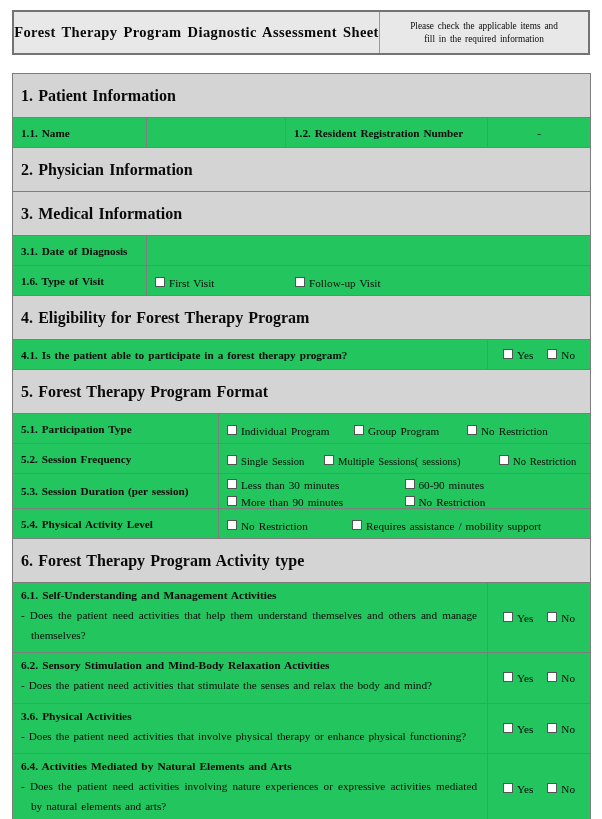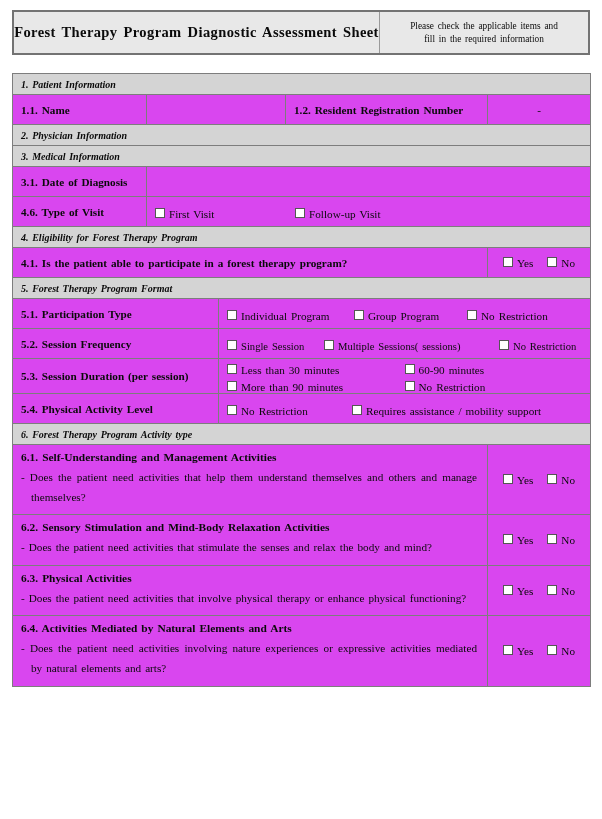--- a/index.html
+++ b/index.html
@@ -68,30 +68,29 @@
     border-collapse: collapse;
     table-layout: fixed;
     border: 1.6px solid #3a3a3a;
   }
   .form-table td {
     border: 1px solid #7d7d7d;
     padding: 0 8px;
     font-size: 11.2px;
     vertical-align: middle;
     word-spacing: 1.2px;
-    background: #d946ef;
+    background: #22c55e;
     height: 30px;
     box-sizing: border-box;
   }
   td.section-head {
     background: #d4d4d4;
     font-weight: 700;
-    font-size: 10px;
-    height: 21px;
-    font-style: italic;
+    font-size: 16px;
+    height: 44px;
   }
   td.label {
     font-weight: 700;
   }
   td.center {
     text-align: center;
   }
   td.opts {
     padding-top: 5px;
     padding-bottom: 0;
@@ -202,21 +201,21 @@
       </tr>
 
       <tr>
         <td class="section-head" colspan="6">3. Medical Information</td>
       </tr>
       <tr>
         <td class="label" colspan="2">3.1. Date of Diagnosis</td>
         <td colspan="4"></td>
       </tr>
       <tr>
-        <td class="label" colspan="2">4.6. Type of Visit</td>
+        <td class="label" colspan="2">1.6. Type of Visit</td>
         <td class="opts" colspan="4">
           <span class="opt" style="width:140px"><span class="cb"></span><span>First Visit</span></span><span class="opt"><span class="cb"></span><span>Follow-up Visit</span></span>
         </td>
       </tr>
 
       <tr>
         <td class="section-head" colspan="6">4. Eligibility for Forest Therapy Program</td>
       </tr>
       <tr>
         <td class="label" colspan="5">4.1. Is the patient able to participate in a forest therapy program?</td>
@@ -279,21 +278,21 @@
           <div class="q-title">6.2. Sensory Stimulation and Mind-Body Relaxation Activities</div>
           <div class="q-body">- Does the patient need activities that stimulate the senses and relax the body and mind?</div>
         </td>
         <td class="yesno">
           <span class="yn"><span class="cb"></span><span>Yes</span></span><span class="yn"><span class="cb"></span><span>No</span></span>
         </td>
       </tr>
 
       <tr>
         <td class="qcell" colspan="5">
-          <div class="q-title">6.3. Physical Activities</div>
+          <div class="q-title">3.6. Physical Activities</div>
           <div class="q-body">- Does the patient need activities that involve physical therapy or enhance physical functioning?</div>
         </td>
         <td class="yesno">
           <span class="yn"><span class="cb"></span><span>Yes</span></span><span class="yn"><span class="cb"></span><span>No</span></span>
         </td>
       </tr>
 
       <tr>
         <td class="qcell" colspan="5">
           <div class="q-title">6.4. Activities Mediated by Natural Elements and Arts</div>

